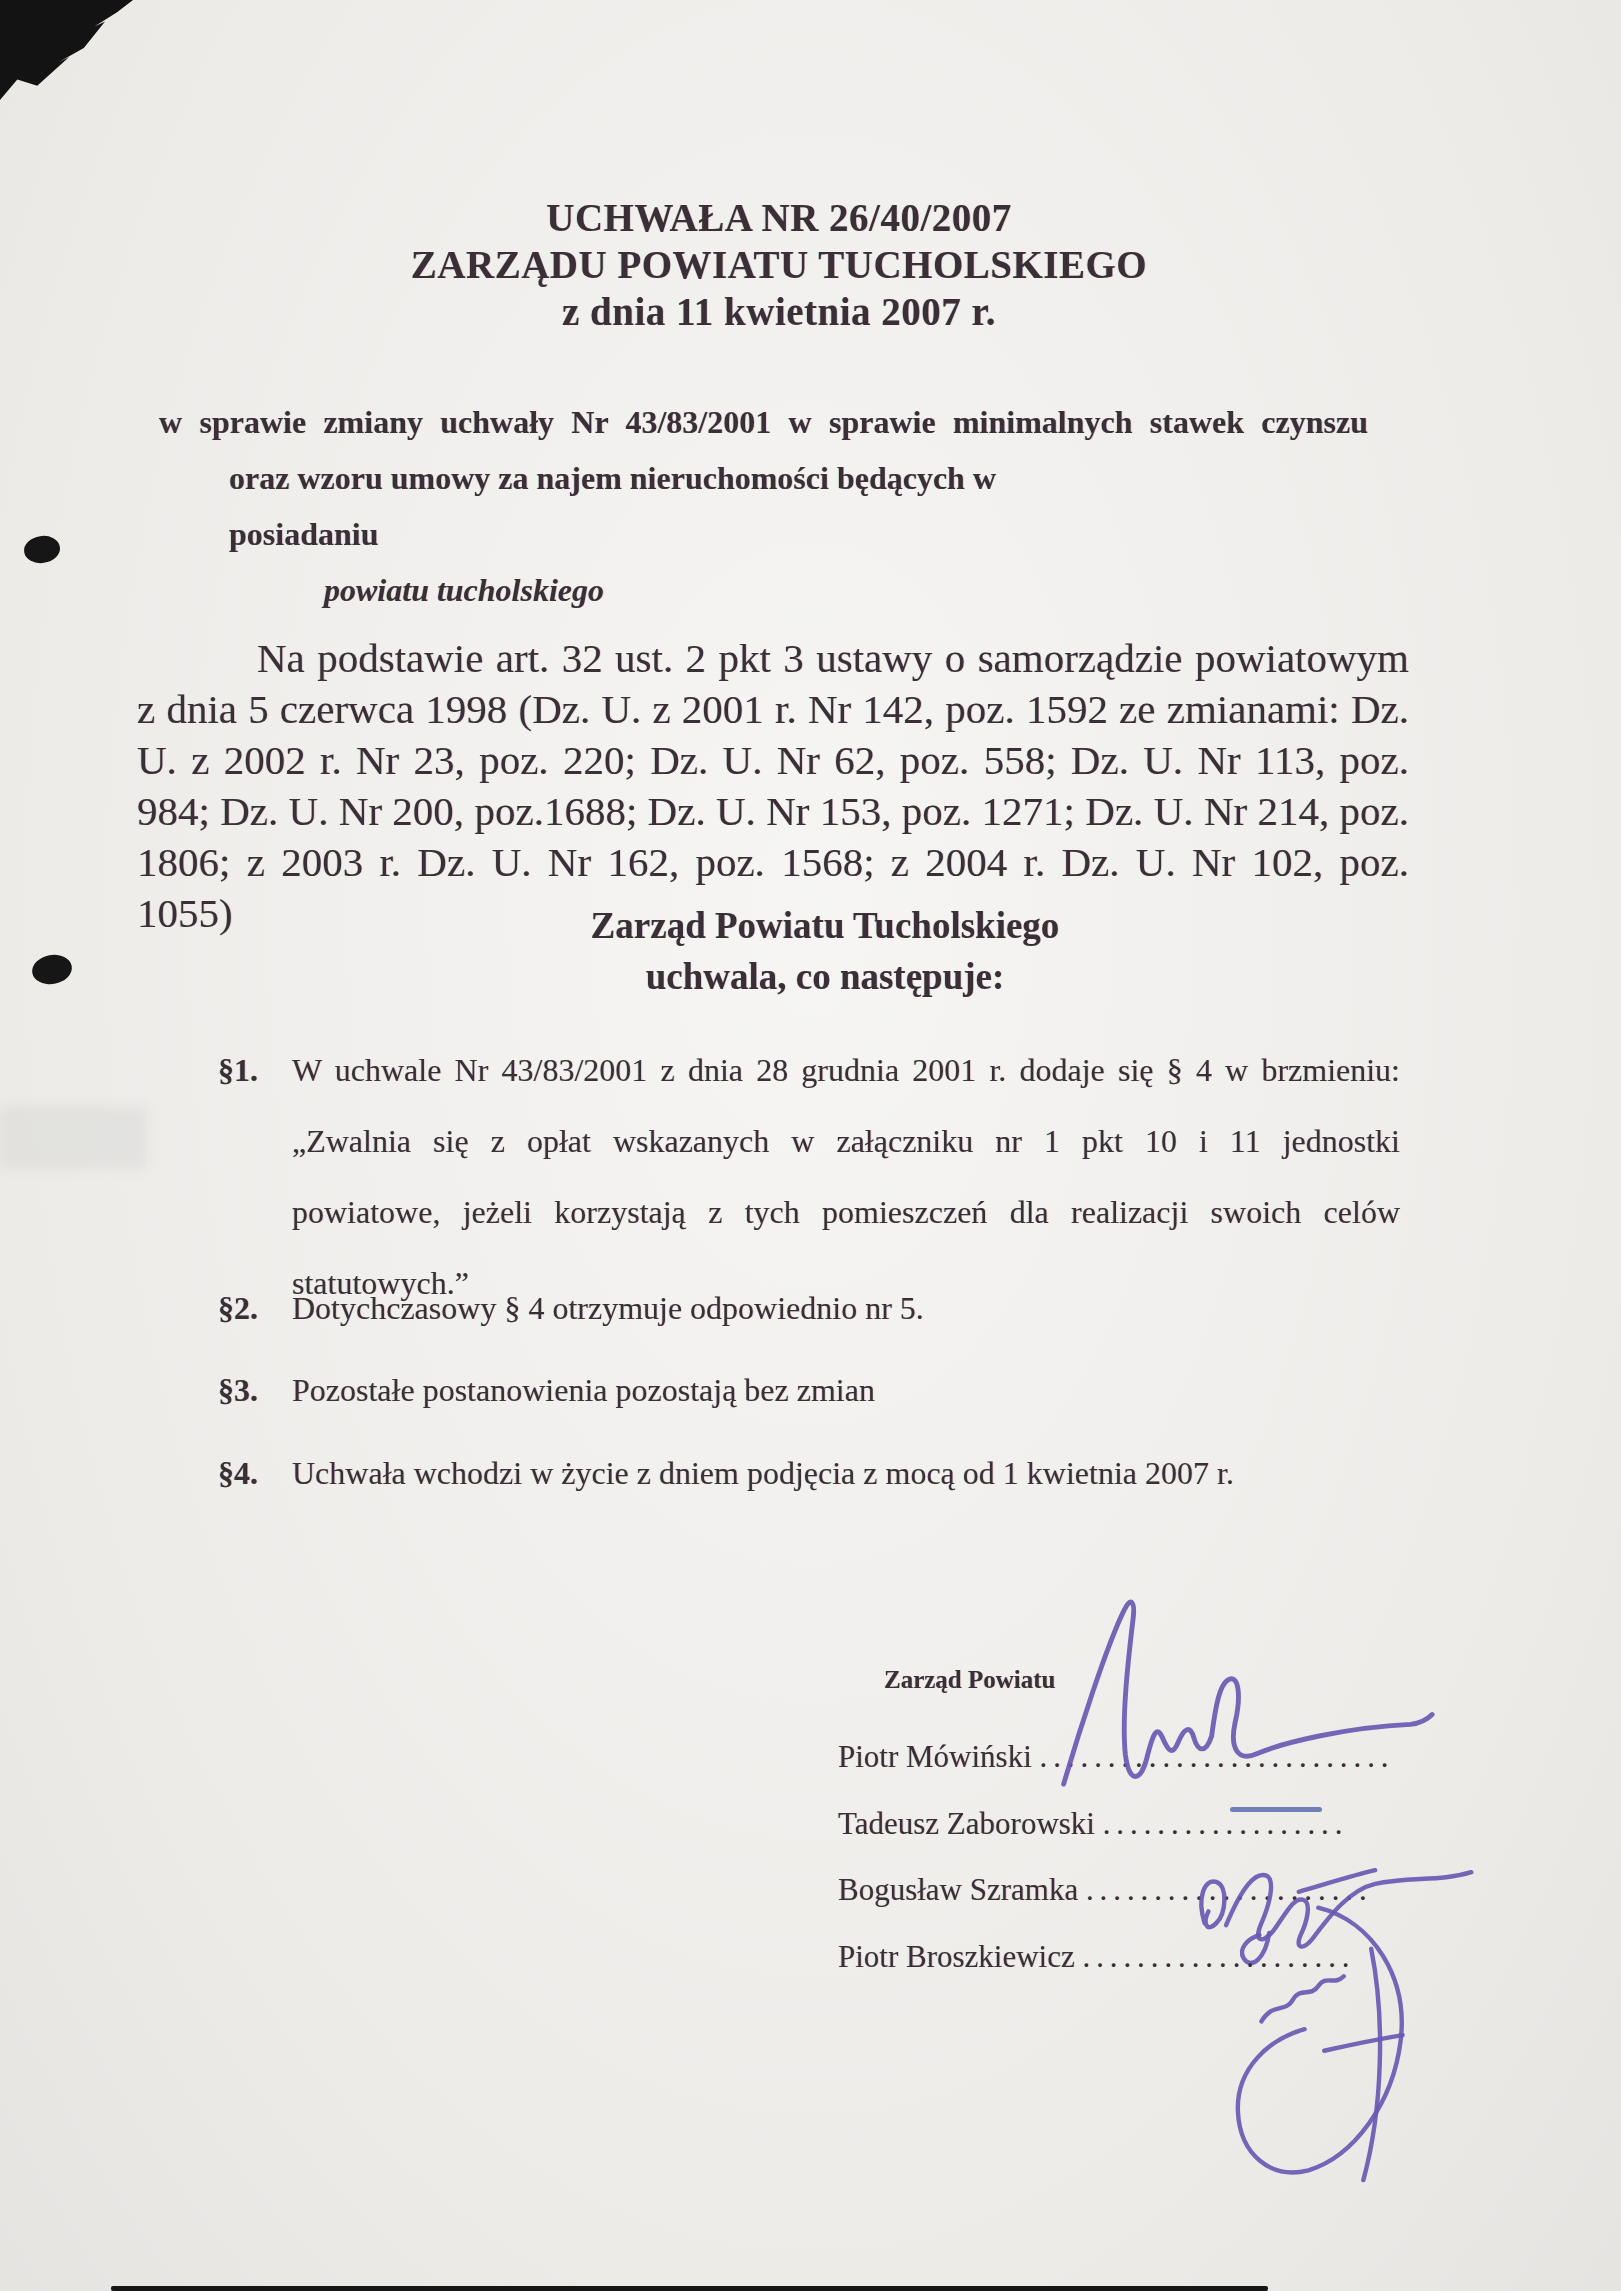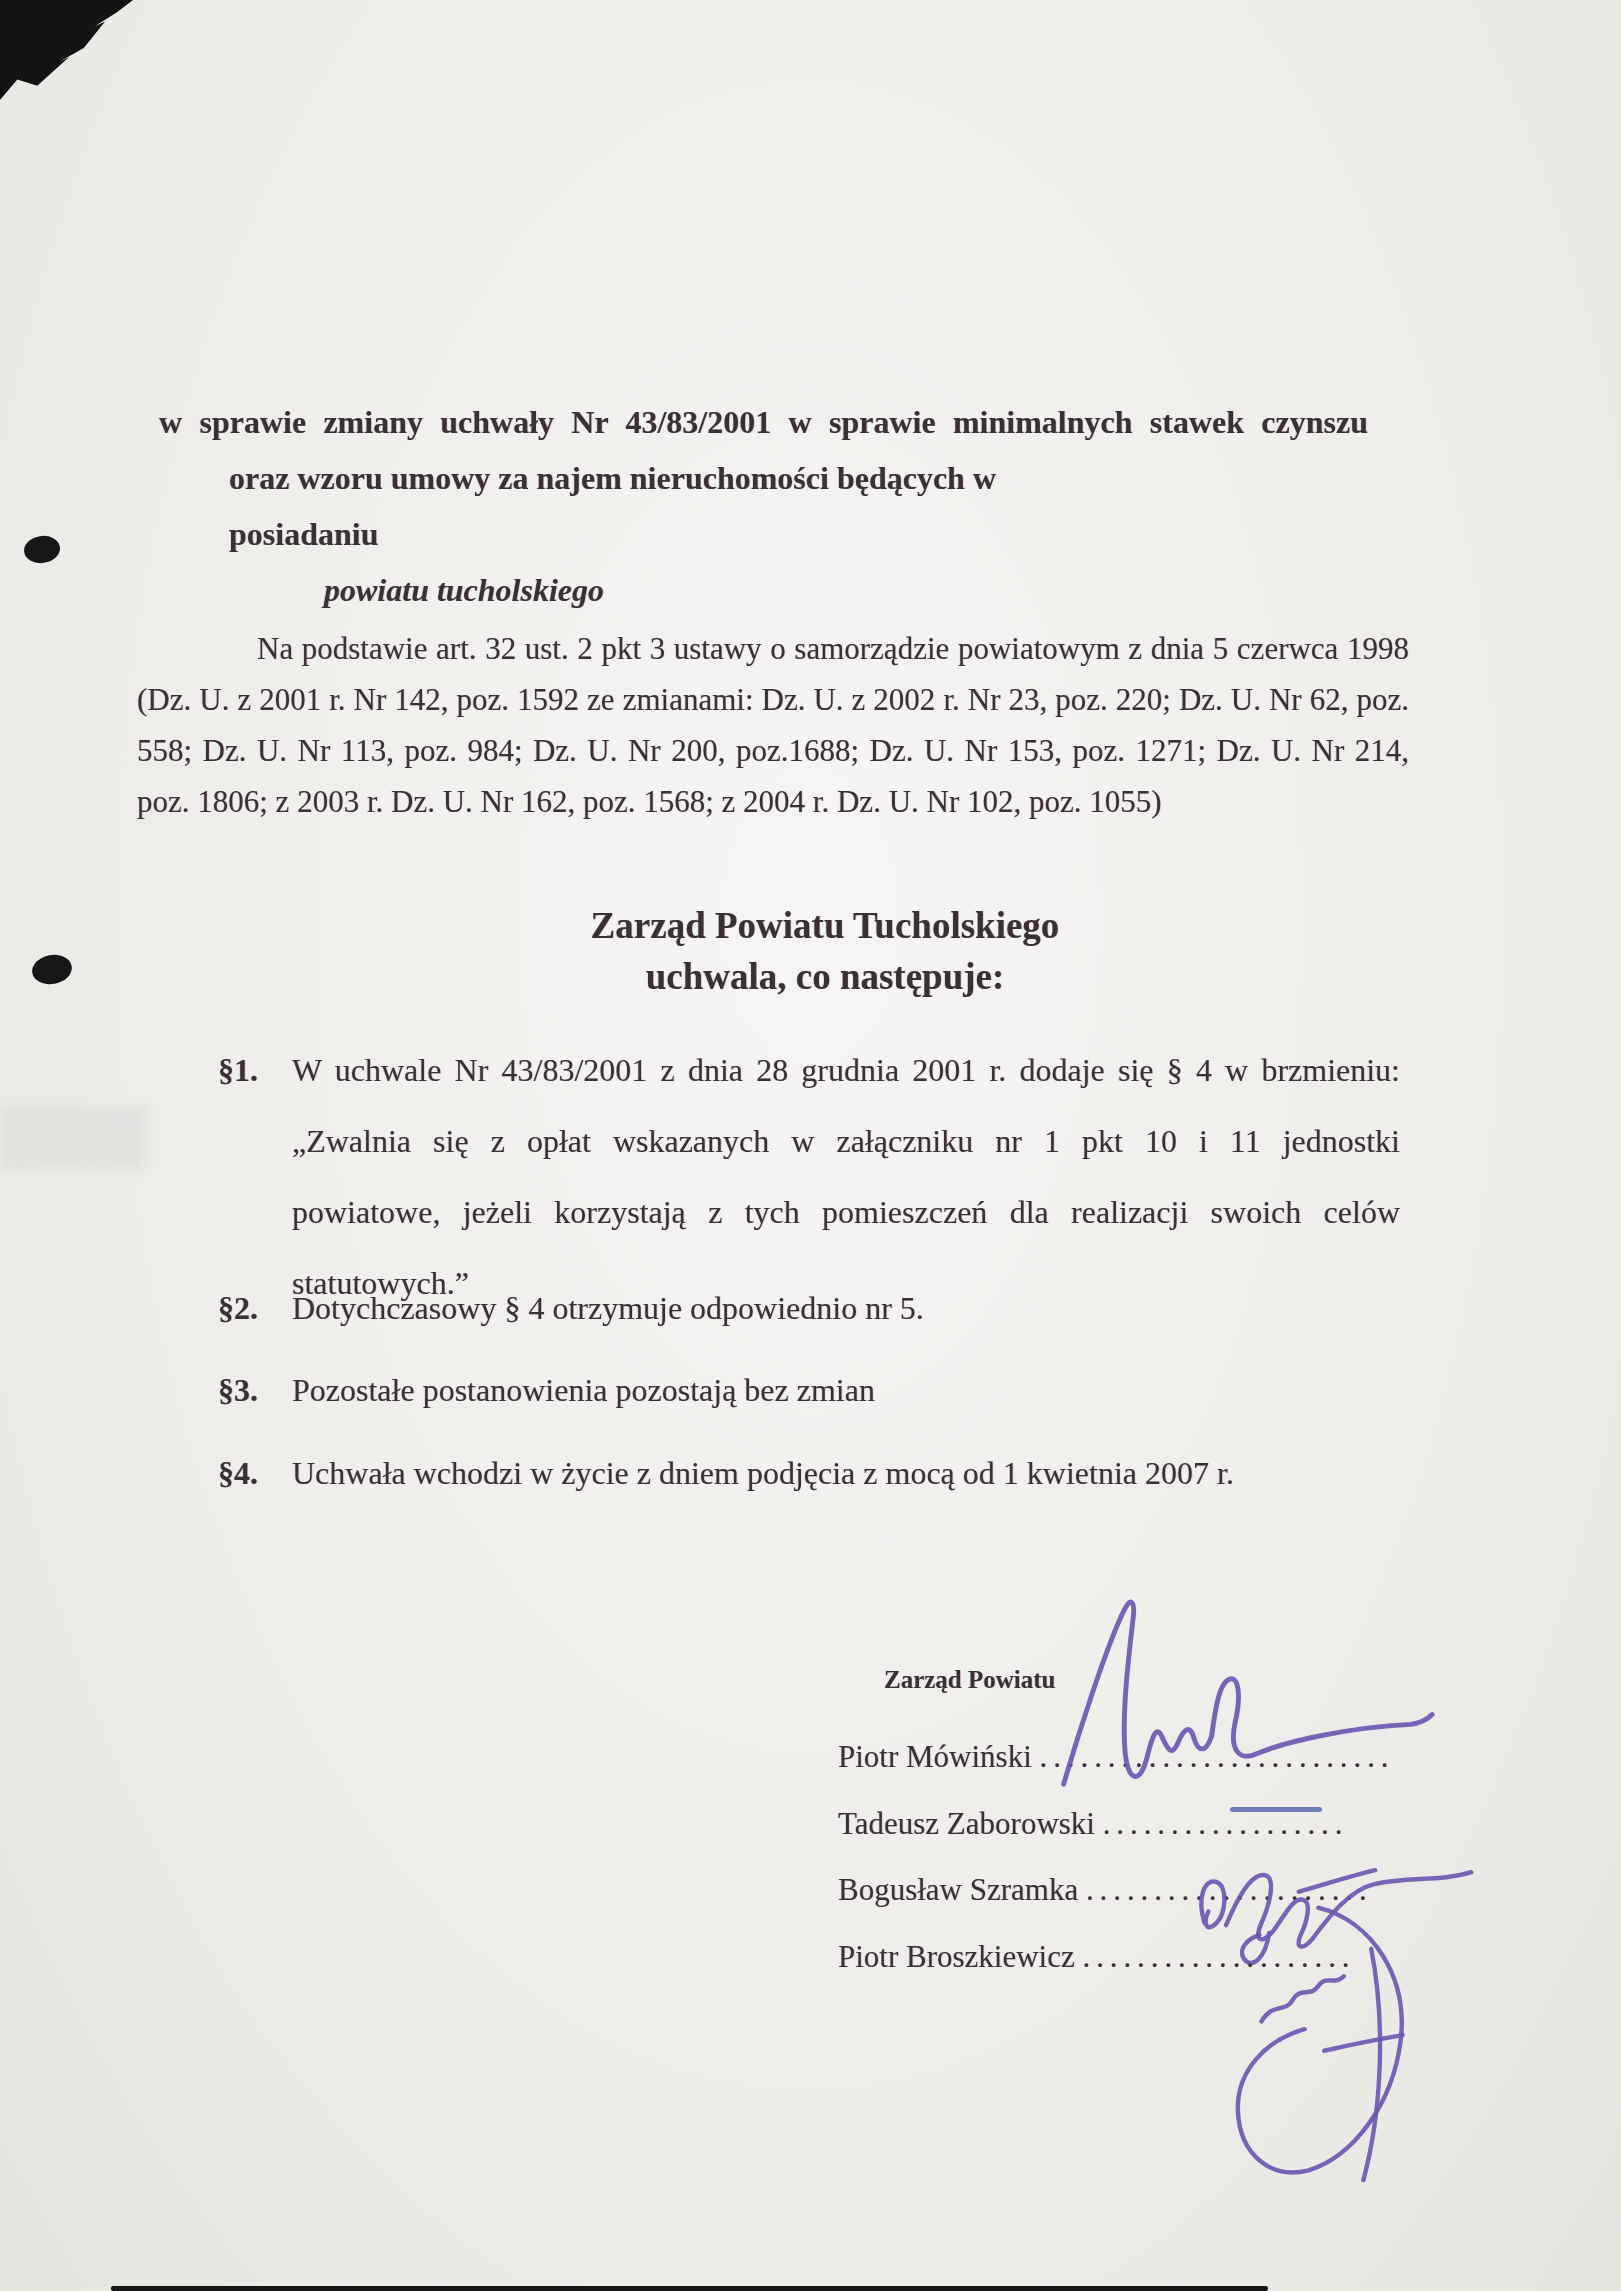--- a/index.html
+++ b/index.html
@@ -31,21 +31,21 @@
     text-align:center;font-weight:bold;font-size:39px;line-height:47px;letter-spacing:0.5px;
   }
   
   .subject{position:absolute;top:394px;left:159px;width:1209px;font-weight:bold;font-size:32px;line-height:56px;}
   .subject .l1{text-align-last:justify;}
   .subject .l2{margin-left:70px;width:907px;text-align-last:justify;}
   .subject .l3{margin-left:165px;font-style:italic;}
   
   .legal{
     position:absolute;top:592px;left:137px;width:1272px;
-    font-size:31px;line-height:51px;text-align:justify;text-indent:120px;
+    font-size:41px;line-height:51px;text-align:justify;text-indent:120px;
   }
   
   .res-heading{
     position:absolute;top:868px;left:29px;width:1592px;
     text-align:center;font-weight:bold;font-size:37px;line-height:51px;margin-top:32px;
   }
   
   .section{position:absolute;left:218px;display:flex;font-size:32px;}
   .sec-num{font-weight:bold;width:74px;flex:0 0 74px;}
   .sec-text{width:1108px;}
@@ -72,20 +72,25 @@
 <body>
 
 <div class="page">
 
   <div class="corner-tear"></div>
   <div class="punch-dot d1"></div>
   <div class="punch-dot d2"></div>
   <div class="smudge"></div>
   <div class="bottom-edge"></div>
 
+  <div class="doc-header ink">
+    <div>UCHWAŁA NR 26/40/2007</div>
+    <div>ZARZĄDU POWIATU TUCHOLSKIEGO</div>
+    <div>z dnia 11 kwietnia 2007 r.</div>
+  </div>
 
   <div class="subject ink">
     <div class="l1">w sprawie zmiany uchwały Nr 43/83/2001 w sprawie minimalnych stawek czynszu</div>
     <div class="l2">oraz wzoru umowy za najem nieruchomości będących w posiadaniu</div>
     <div class="l3">powiatu tucholskiego</div>
   </div>
 
   <p class="legal ink">Na podstawie art. 32 ust. 2 pkt 3 ustawy o samorządzie powiatowym z dnia 5 czerwca 1998 (Dz. U. z 2001 r. Nr 142, poz. 1592 ze zmianami: Dz. U. z 2002 r. Nr 23, poz. 220; Dz. U. Nr 62, poz. 558; Dz. U. Nr 113, poz. 984; Dz. U. Nr 200, poz.1688; Dz. U. Nr 153, poz. 1271; Dz. U. Nr 214, poz. 1806; z 2003 r. Dz. U. Nr 162, poz. 1568; z 2004 r. Dz. U. Nr 102, poz. 1055)</p>
 
   <div class="res-heading ink">

